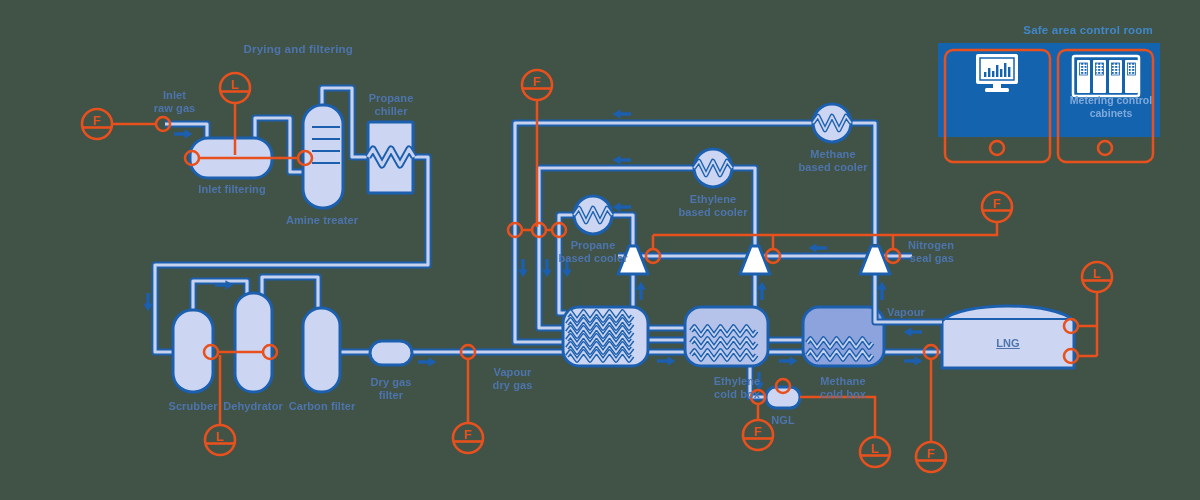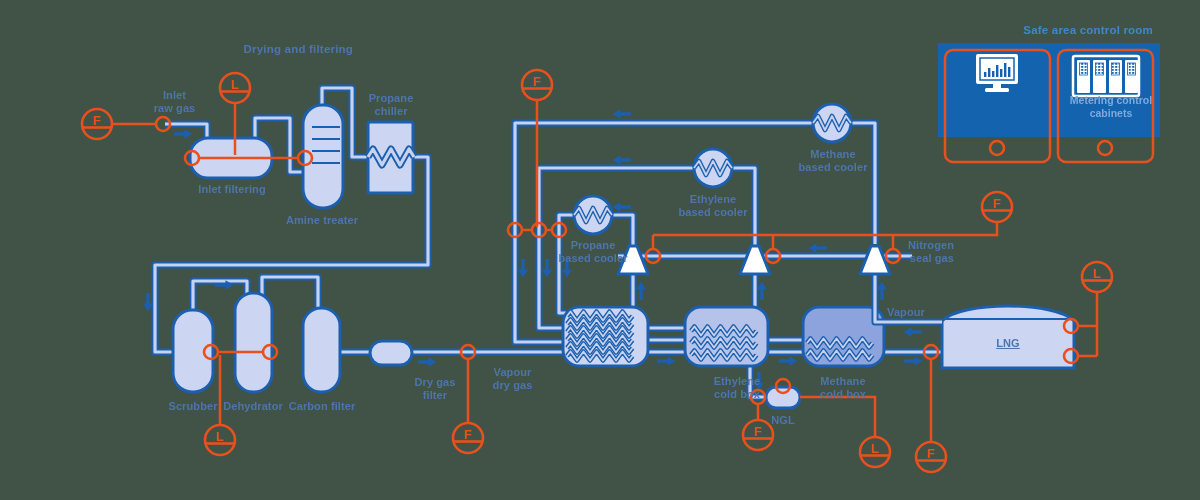--- a/index.html
+++ b/index.html
@@ -303,21 +303,21 @@
   <div class="ttl" style="left:153px;top:43px;width:200px;">Drying and filtering</div>
   <div class="ttl safe" style="left:953px;top:24px;width:200px;">Safe area control room</div>
 
   <div class="lbl" style="left:152px;top:89px;width:45px;">Inlet raw gas</div>
   <div class="lbl" style="left:162px;top:183px;width:140px;">Inlet filtering</div>
   <div class="lbl" style="left:252px;top:214px;width:140px;">Amine treater</div>
   <div class="lbl" style="left:361px;top:92px;width:60px;">Propane chiller</div>
   <div class="lbl" style="left:153px;top:400px;width:80px;">Scrubber</div>
   <div class="lbl" style="left:213px;top:400px;width:80px;">Dehydrator</div>
   <div class="lbl" style="left:282px;top:400px;width:80px;">Carbon filter</div>
-  <div class="lbl" style="left:366px;top:376px;width:50px;margin-left:44px;">Dry gas filter</div>
+  <div class="lbl" style="left:366px;top:376px;width:50px;">Dry gas filter</div>
   <div class="lbl" style="left:485px;top:366px;width:55px;">Vapour dry gas</div>
   <div class="lbl" style="left:558px;top:239px;width:70px;">Propane based cooler</div>
   <div class="lbl" style="left:678px;top:193px;width:70px;">Ethylene based cooler</div>
   <div class="lbl" style="left:798px;top:148px;width:70px;">Methane based cooler</div>
   <div class="lbl" style="left:706px;top:375px;width:62px;">Ethylene cold box</div>
   <div class="lbl" style="left:812px;top:375px;width:62px;">Methane cold box</div>
   <div class="lbl" style="left:763px;top:414px;width:40px;">NGL</div>
   <div class="lbl" style="left:876px;top:306px;width:60px;">Vapour</div>
   <div class="lbl" style="left:978px;top:337px;width:60px;text-decoration:underline;">LNG</div>
   <div class="lbl" style="left:876px;top:239px;width:62px;text-align:right;margin-left:16px;">Nitrogen seal gas</div>

